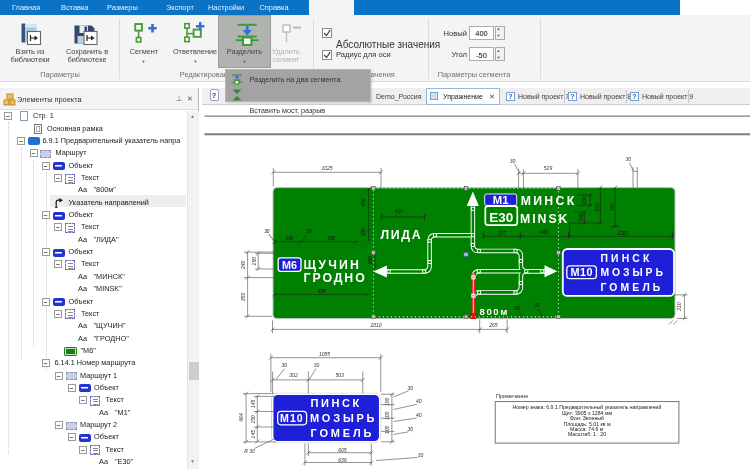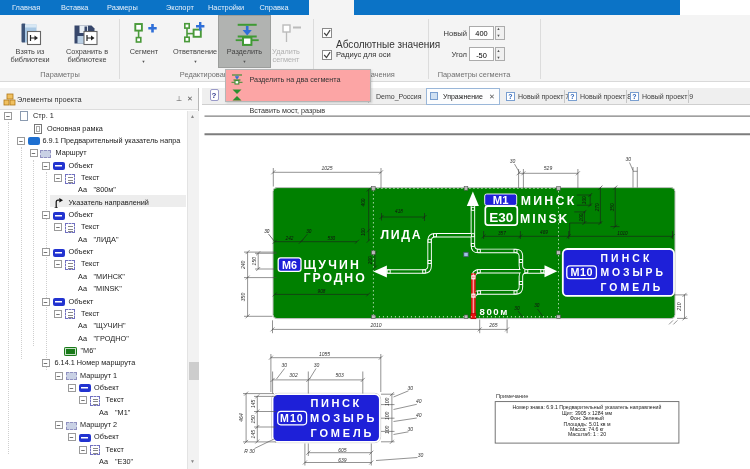--- a/index.html
+++ b/index.html
@@ -28,21 +28,21 @@
 .pg{top:1px;width:8px;height:10px;background:#fff;border:1px solid #8a9ab0}
 .frm{top:1px;width:8px;height:10px;background:#fff;border:1px solid #777;box-shadow:inset 0 0 0 1px #fff,inset 0 0 0 2px #aaa}
 .sgn{top:2.5px;width:12px;height:7.5px;background:#1e6fd0;border-radius:2px}
 .mr{top:2.5px;width:11px;height:8px;background:#c9d1e5;border:1px dashed #9090c0}
 .ob{top:2.5px;width:12px;height:8px;background:#2233d0;border-radius:2px;background-image:linear-gradient(#fff,#fff);background-size:7px 1.5px;background-position:2.5px 3px;background-repeat:no-repeat}
 .tk{top:1.5px;width:10px;height:10px;background:#fff;border:1px dashed #7070c0;background-image:repeating-linear-gradient(#888 0 1px,#fff 1px 2.5px);background-size:5px 6px;background-position:2px 2px;background-repeat:no-repeat}
 .m6{top:2px;width:13px;height:9px;background:#187a18;border-radius:2px;box-shadow:inset 0 0 0 1px #187a18,inset 0 0 0 1.8px #fff}
 .vln{position:absolute;width:0;border-left:1px dotted #cfcfcf}
 #scroll{position:absolute;left:187px;top:23px;width:12px;height:358px;background:#f2f2f2;border-left:1px solid #e3e3e3}
 #canvas{left:202px;top:105px;width:548px;height:364px;background:#fff}
-#menu{left:224.5px;top:68.5px;width:146px;height:33.5px;background:#fca5a5;border:1px solid #b5b5b5;box-shadow:1px 1px 2px rgba(0,0,0,.15)}
+#menu{left:224.5px;top:68.5px;width:146px;height:33.5px;background:#a3a3a3;border:1px solid #b5b5b5;box-shadow:1px 1px 2px rgba(0,0,0,.15)}
 .mi{position:absolute;left:24px;font-size:7.2px;color:#333}
 </style></head><body>
 
 <div id="title" class="ab">
 <span style="left:12px">Главная</span>
     <span style="left:61px">Вставка</span>
     <span style="left:107px">Размеры</span>
     <span style="left:166px">Экспорт</span>
     <span style="left:208px">Настройки</span>
     <span style="left:259.5px">Справка</span>

